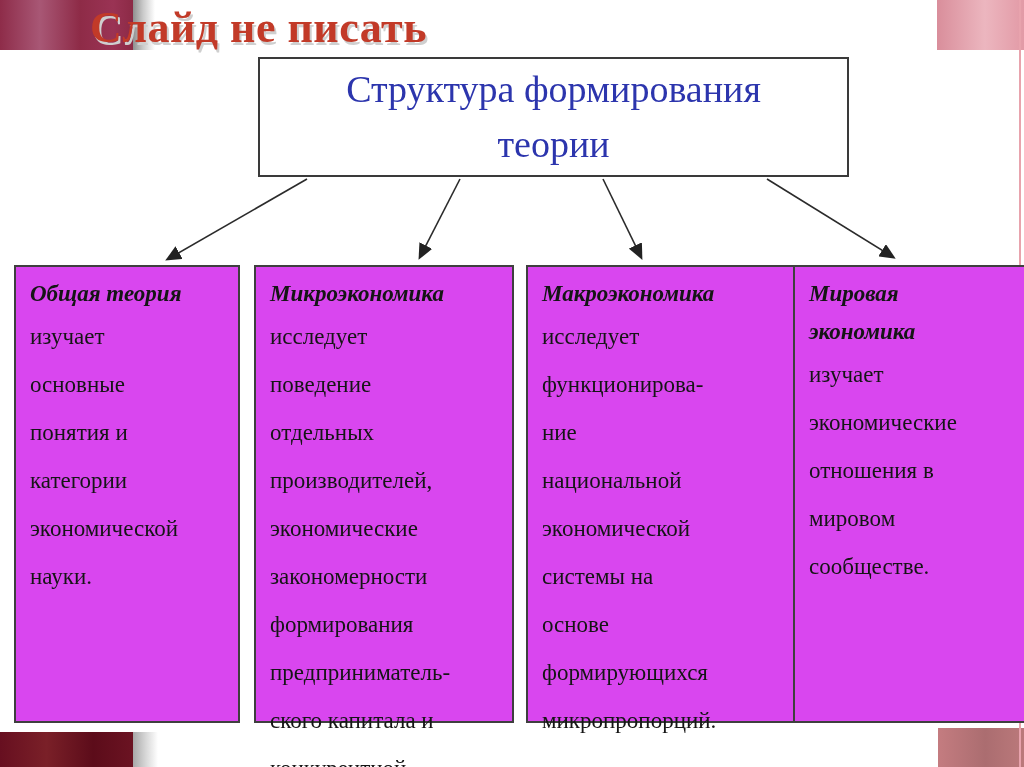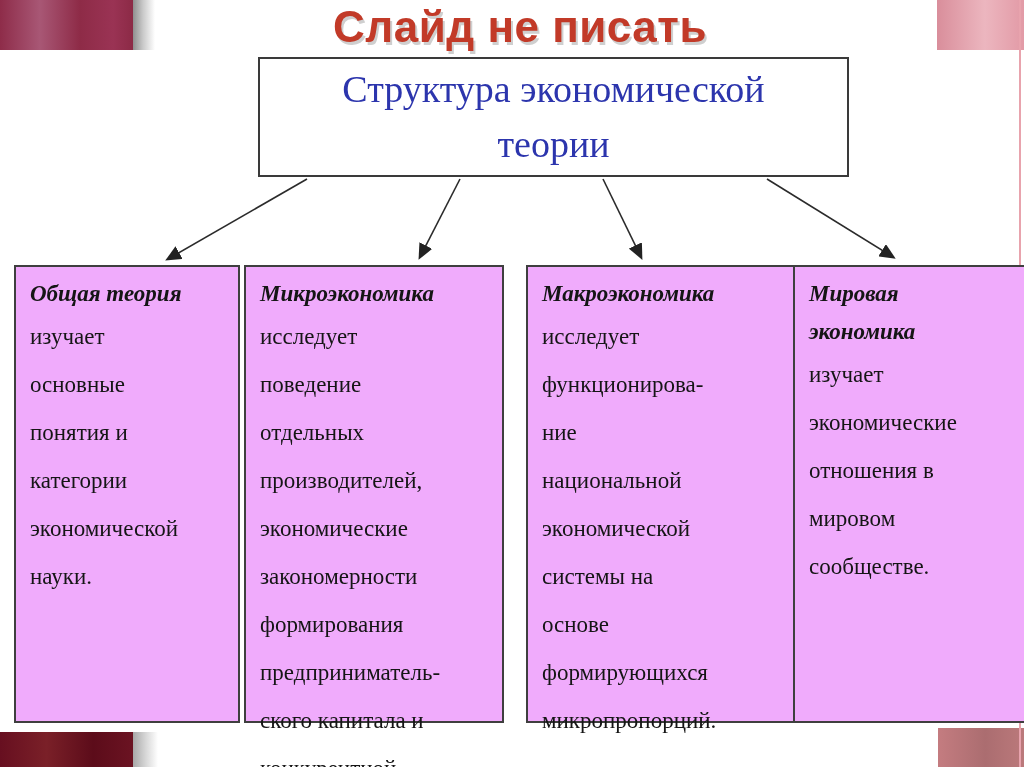--- a/index.html
+++ b/index.html
@@ -36,22 +36,22 @@
     right:0;top:728px;width:86px;height:39px;
     background:linear-gradient(90deg,#c47c80 0%,#ab6d70 55%,#bb797b 100%);
   }
   .edge-line-right{
     position:absolute;right:3px;top:0;width:2px;height:767px;
     background:#e8a3ad;
   }
   
   .page-title{
     position:absolute;left:90px;top:2px;width:860px;
-    text-align:center;
-    font-family:Liberation Sans, sans-serif;
+    text-align:left;
+    font-family:Liberation Serif, serif;
     font-weight:bold;
     font-size:44px;
     color:#c23a28;
     text-shadow:2px 3px 0 #cfcfcf;
     letter-spacing:0.5px;
   }
   
   .root-box{
     position:absolute;left:258px;top:57px;width:591px;height:120px;
     border:2px solid #3a3a3a;background:#fff;
@@ -64,27 +64,27 @@
     font-size:38px;
     line-height:55px;
     color:#2c35ad;
     font-family:"Liberation Serif", serif;
   }
   
   .arrows{position:absolute;left:0;top:0;width:1024px;height:767px;pointer-events:none;}
   
   .branch{
     position:absolute;top:265px;height:458px;
-    border:2px solid #3f3f3f;background:#f0abfc;
+    border:2px solid #3f3f3f;background:#d946ef;
     box-sizing:border-box;
     padding:8px 9px 8px 14px;
     color:#151515;
   }
   .branch-1{left:14px;width:226px;}
-  .branch-2{left:244px;width:260px;}
+  .branch-2{left:254px;width:260px;}
   .branch-3{left:526px;width:300px;}
   .branch-4{left:793px;width:254px;}
   .branch-title{
     white-space:pre-line;
     font-weight:bold;font-style:italic;
     font-size:23px;line-height:38px;
   }
   .branch-body{
     white-space:pre-line;
     font-size:23px;line-height:48px;
@@ -99,21 +99,21 @@
   <div class="deco deco-tl-fade"></div>
   <div class="deco deco-tr"></div>
   <div class="deco deco-bl"></div>
   <div class="deco deco-bl-fade"></div>
   <div class="deco deco-br"></div>
   <div class="edge-line-right"></div>
 
   <div class="page-title">Слайд не писать</div>
 
   <div class="root-box">
-    <div class="root-box-title">Структура экономической
+    <div class="root-box-title">Структура формирования
 теории</div>
   </div>
 
   <svg class="arrows" viewBox="0 0 1024 767" xmlns="http://www.w3.org/2000/svg">
     <defs>
       <marker id="ah" markerWidth="10" markerHeight="9" refX="8" refY="4.5" orient="auto">
         <path d="M0,0 L10,4.5 L0,9 z" fill="#222"></path>
       </marker>
     </defs>
     <line x1="307" y1="179" x2="168" y2="259" stroke="#2b2b2b" stroke-width="1.6" marker-end="url(#ah)"></line>

